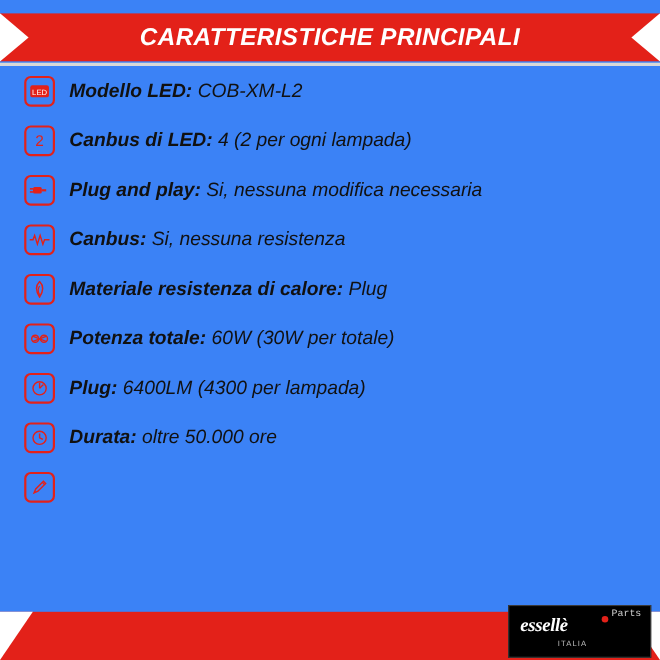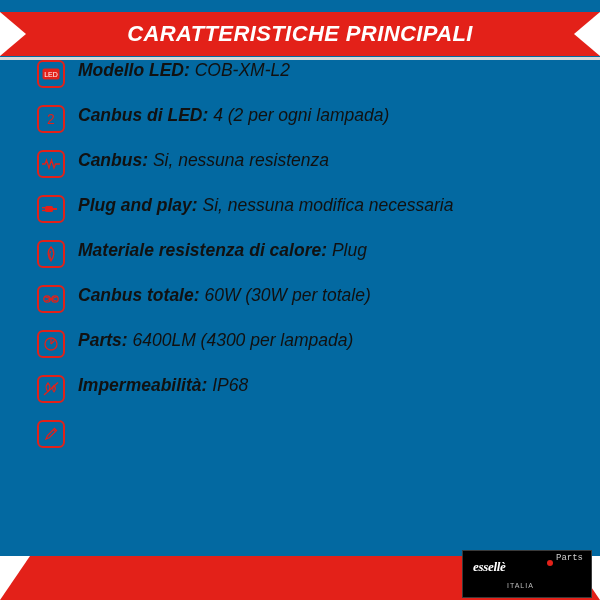--- a/index.html
+++ b/index.html
@@ -10,21 +10,21 @@
     width: 600px;
     height: 600px;
     background: #ffffff;
     font-family: "Liberation Sans", sans-serif;
     overflow: hidden;
   }
   .page {
     position: relative;
     width: 600px;
     height: 600px;
-    background: #0369a1;
+    background: #3b82f6;
     box-sizing: border-box;
   }
 
   
   .header-band {
     position: absolute;
     top: 12px;
     left: 0;
     width: 600px;
     height: 44px;
@@ -84,22 +84,23 @@
 
   
   .feature-list {
     position: absolute;
     top: 60px;
     left: 0;
     width: 600px;
   }
   .feature-row {
     display: flex;
+    align-items: center;
     height: 45px;
-    padding-left: 37px;
+    padding-left: 22px;
     box-sizing: border-box;
   }
   .icon-box {
     flex: 0 0 auto;
     width: 28px;
     height: 28px;
     border: 2px solid #e32119;
     border-radius: 6px;
     margin-right: 13px;
     display: flex;
@@ -168,21 +169,21 @@
     height: 48px;
     background: #000000;
     border: 1px solid #3a3a3a;
     box-sizing: border-box;
   }
   .logo-main {
     position: absolute;
     left: 10px;
     top: 8px;
     color: #ffffff;
-    font-size: 13px;
+    font-size: 17px;
     font-weight: bold;
     font-style: italic;
     letter-spacing: -0.3px;
     font-family: "Liberation Serif", serif;
   }
   .logo-dot {
     position: absolute;
     left: 84px;
     top: 9px;
     width: 6px;
@@ -237,84 +238,83 @@
       <span class="icon-box">
         <svg width="16" height="16" viewBox="0 0 16 16">
             <text x="8" y="13" font-size="14" font-family="Liberation Sans" fill="#e32119" text-anchor="middle">2</text>
           </svg>
       </span>
       <span class="feature-text"><span class="lbl">Canbus di LED:</span> <span class="val">4 (2 per ogni lampada)</span></span>
     </div>
 
     <div class="feature-row">
       <span class="icon-box">
-        <svg width="20" height="12" viewBox="0 0 20 12">
-            <polyline points="1,6 4,6 5.5,2 8,10 10.5,2 13,10 14.5,6 19,6" fill="none" stroke="#e32119" stroke-width="1.3"></polyline>
-          </svg>
-      </span>
-      <span class="feature-text"><span class="lbl">Canbus:</span> <span class="val">Si, nessuna resistenza</span></span>
-    </div>
-
-    <div class="feature-row">
-      <span class="icon-box">
         <svg width="18" height="14" viewBox="0 0 18 14">
             <rect x="3" y="4" width="8" height="6" rx="1.5" fill="#e32119"></rect>
             <rect x="11" y="6" width="4" height="2" fill="#e32119"></rect>
             <rect x="0" y="5" width="3" height="1.4" fill="#e32119"></rect>
             <rect x="0" y="7.8" width="3" height="1.4" fill="#e32119"></rect>
           </svg>
       </span>
       <span class="feature-text"><span class="lbl">Plug and play:</span> <span class="val">Si, nessuna modifica necessaria</span></span>
     </div>
 
     <div class="feature-row">
       <span class="icon-box">
+        <svg width="20" height="12" viewBox="0 0 20 12">
+            <polyline points="1,6 4,6 5.5,2 8,10 10.5,2 13,10 14.5,6 19,6" fill="none" stroke="#e32119" stroke-width="1.3"></polyline>
+          </svg>
+      </span>
+      <span class="feature-text"><span class="lbl">Canbus:</span> <span class="val">Si, nessuna resistenza</span></span>
+    </div>
+
+    <div class="feature-row">
+      <span class="icon-box">
         <svg width="18" height="16" viewBox="0 0 18 16">
             <path d="M9 1 C5 5 5 9 9 15 C13 9 13 5 9 1 Z" fill="none" stroke="#e32119" stroke-width="1.3"></path>
             <path d="M9 5 C7 8 7 10 9 13" fill="none" stroke="#e32119" stroke-width="1.1"></path>
           </svg>
       </span>
       <span class="feature-text"><span class="lbl">Materiale resistenza di calore:</span> <span class="val">Plug</span></span>
     </div>
 
 
     <div class="feature-row">
       <span class="icon-box">
         <svg width="18" height="16" viewBox="0 0 18 16">
             <circle cx="5" cy="8" r="3.2" fill="none" stroke="#e32119" stroke-width="1.3"></circle>
             <circle cx="13" cy="8" r="3.2" fill="none" stroke="#e32119" stroke-width="1.3"></circle>
             <line x1="2.5" y1="5.5" x2="15.5" y2="10.5" stroke="#e32119" stroke-width="1.2"></line>
             <line x1="2.5" y1="10.5" x2="15.5" y2="5.5" stroke="#e32119" stroke-width="1.2"></line>
           </svg>
       </span>
-      <span class="feature-text"><span class="lbl">Canbus totale:</span> <span class="val">60W (30W per totale)</span></span>
+      <span class="feature-text"><span class="lbl">Potenza totale:</span> <span class="val">60W (30W per totale)</span></span>
     </div>
 
     <div class="feature-row">
       <span class="icon-box">
         <svg width="18" height="18" viewBox="0 0 18 18">
             <circle cx="9" cy="9" r="6" fill="none" stroke="#e32119" stroke-width="1.3"></circle>
             <line x1="9" y1="9" x2="12.5" y2="5.5" stroke="#e32119" stroke-width="1.2"></line>
             <line x1="9" y1="9" x2="9" y2="4" stroke="#e32119" stroke-width="1.2"></line>
           </svg>
       </span>
-      <span class="feature-text"><span class="lbl">Parts:</span> <span class="val">6400LM (4300 per lampada)</span></span>
-    </div>
-
-
-    <div class="feature-row">
-      <span class="icon-box">
-        <svg width="18" height="16" viewBox="0 0 18 16">
-            <path d="M6 2 C3.5 5 3.5 8 6 10.5 C8.5 8 8.5 5 6 2 Z" fill="none" stroke="#e32119" stroke-width="1.2"></path>
-            <path d="M12 4.5 C10.2 6.6 10.2 8.7 12 10.8 C13.8 8.7 13.8 6.6 12 4.5 Z" fill="none" stroke="#e32119" stroke-width="1.2"></path>
-            <line x1="2" y1="14" x2="16" y2="1.5" stroke="#e32119" stroke-width="1.3"></line>
-          </svg>
-      </span>
-      <span class="feature-text"><span class="lbl">Impermeabilità:</span> <span class="val">IP68</span></span>
-    </div>
+      <span class="feature-text"><span class="lbl">Plug:</span> <span class="val">6400LM (4300 per lampada)</span></span>
+    </div>
+
+    <div class="feature-row">
+      <span class="icon-box">
+        <svg width="18" height="18" viewBox="0 0 18 18">
+            <circle cx="9" cy="9" r="6" fill="none" stroke="#e32119" stroke-width="1.3"></circle>
+            <polyline points="9,5 9,9 12,10.5" fill="none" stroke="#e32119" stroke-width="1.3"></polyline>
+          </svg>
+      </span>
+      <span class="feature-text"><span class="lbl">Durata:</span> <span class="val">oltre 50.000 ore</span></span>
+    </div>
+
 
     <div class="feature-row">
       <span class="icon-box">
         <svg width="18" height="18" viewBox="0 0 18 18">
             <path d="M4 14 L5.5 10.5 L12.5 3.5 L14.5 5.5 L7.5 12.5 Z" fill="none" stroke="#e32119" stroke-width="1.3"></path>
             <line x1="11.5" y1="4.5" x2="13.5" y2="6.5" stroke="#e32119" stroke-width="1.1"></line>
           </svg>
       </span>
     </div>
 

